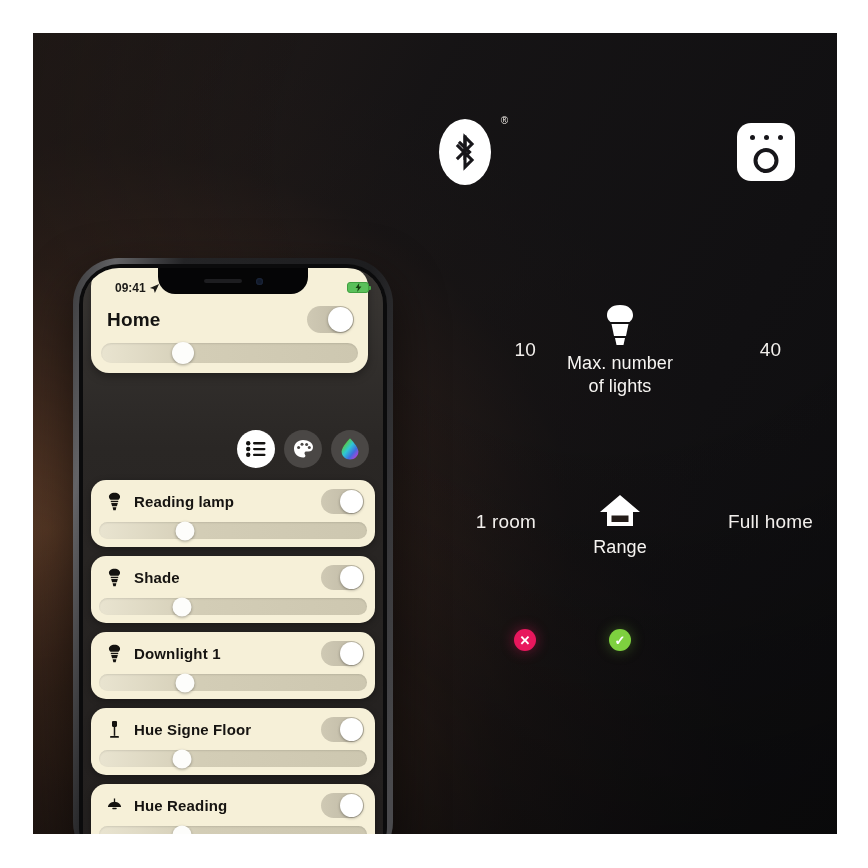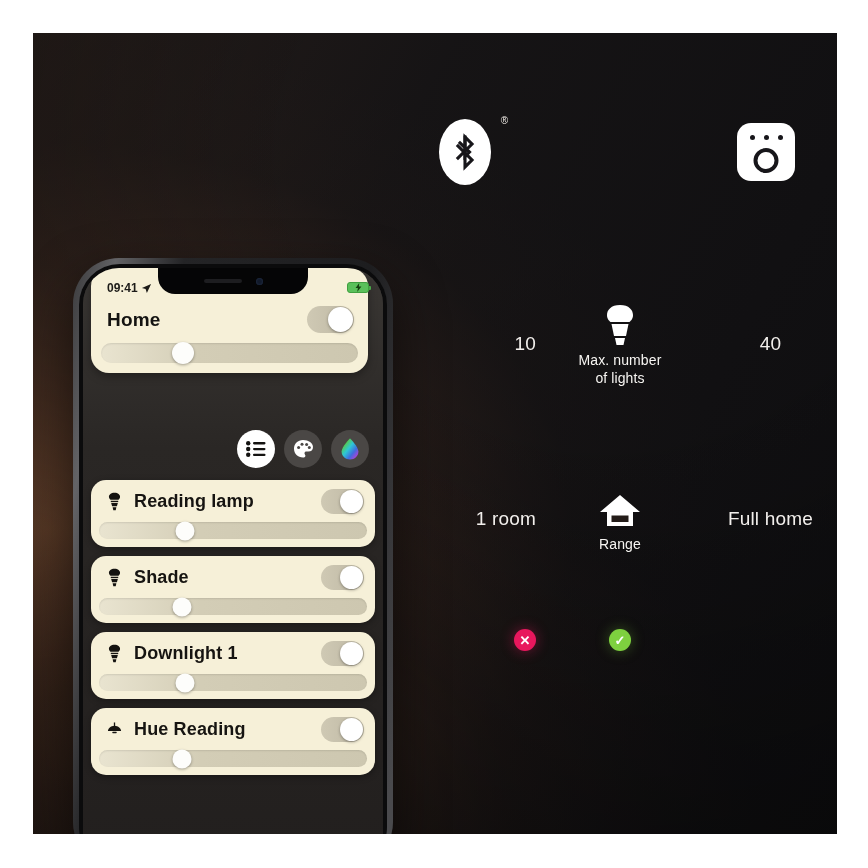--- a/index.html
+++ b/index.html
@@ -113,21 +113,21 @@
   .feat-right { text-align: center; }
   .feat-mid   { text-align: center; }
 
   .feat-value {
     font-size: 19px;
     color: #f2efec;
     letter-spacing: 0.2px;
     white-space: nowrap;
   }
   .feat-label {
-    font-size: 14px;
+    font-size: 18px;
     color: #f7f5f2;
     line-height: 1.28;
     letter-spacing: 0.1px;
   }
   .feat-icon {
     height: 46px;
     display: flex; align-items: flex-end; justify-content: center;
     margin-bottom: 5px;
   }
 
@@ -192,21 +192,21 @@
     background: #1d1d20;
   }
   .notch .cam {
     width: 7px; height: 7px; border-radius: 50%;
     background: #121a2a;
     box-shadow: inset 0 0 2px #2b3a57;
   }
 
   
   .statusbar {
-    position: absolute; top: 0; left: 8px; right: 0;
+    position: absolute; top: 0; left: 16px; right: 0;
     height: 34px; z-index: 5;
     display: flex; align-items: center; justify-content: space-between;
     padding: 0 14px 0 16px;
     box-sizing: border-box;
   }
   .status-time {
     font-size: 12px; font-weight: bold; color: #1c1b18;
     display: flex; align-items: center; gap: 3px;
     margin-top: 6px;
   }
@@ -305,21 +305,21 @@
     margin-bottom: 9px;
     box-shadow: 0 2px 7px rgba(0,0,0,0.33);
     overflow: hidden;
   }
   .light-row {
     display: flex; align-items: center;
     padding: 9px 11px 8px 13px;
     gap: 10px;
   }
   .light-name {
-    font-size: 18px; font-weight: bold; color: #161411;
+    font-size: 15px; font-weight: bold; color: #161411;
     flex: 1; letter-spacing: 0.15px;
   }
   .light-icon {
     width: 20px; display: flex; align-items: center; justify-content: center;
     flex: none;
   }
   .light-slider {
     margin: 0 8px 8px 8px;
     height: 17px;
   }
@@ -544,20 +544,38 @@
               <span class="light-name">Downlight 1</span>
               <span class="toggle toggle-sm">
                 <span class="knob"></span>
               </span>
             </div>
             <div class="slider light-slider">
               <span class="knob" style="left:32%;"></span>
             </div>
           </div>
 
+          <div class="light-card">
+            <div class="light-row">
+              <span class="light-icon">
+                <svg width="13" height="19" viewBox="0 0 14 20" aria-hidden="true">
+                  <rect x="4.3" y="0.8" width="5.4" height="6.4" rx="1.2" fill="#151310"></rect>
+                  <rect x="6.2" y="7.2" width="1.6" height="9.6" fill="#151310"></rect>
+                  <rect x="2.2" y="17" width="9.6" height="1.9" rx="0.9" fill="#151310"></rect>
+                </svg>
+              </span>
+              <span class="light-name">Hue Signe Floor</span>
+              <span class="toggle toggle-sm">
+                <span class="knob"></span>
+              </span>
+            </div>
+            <div class="slider light-slider">
+              <span class="knob" style="left:31%;"></span>
+            </div>
+          </div>
 
           <div class="light-card">
             <div class="light-row">
               <span class="light-icon">
                 <svg width="15" height="15" viewBox="0 0 16 16" aria-hidden="true">
                   <rect x="7.3" y="0.5" width="1.4" height="4" fill="#151310"></rect>
                   <path d="M8 4 C4 4 1 7 1 9.6 L15 9.6 C15 7 12 4 8 4 Z" fill="#151310"></path>
                   <rect x="5.6" y="10.4" width="4.8" height="1.5" rx="0.7" fill="#151310"></rect>
                 </svg>
               </span>

